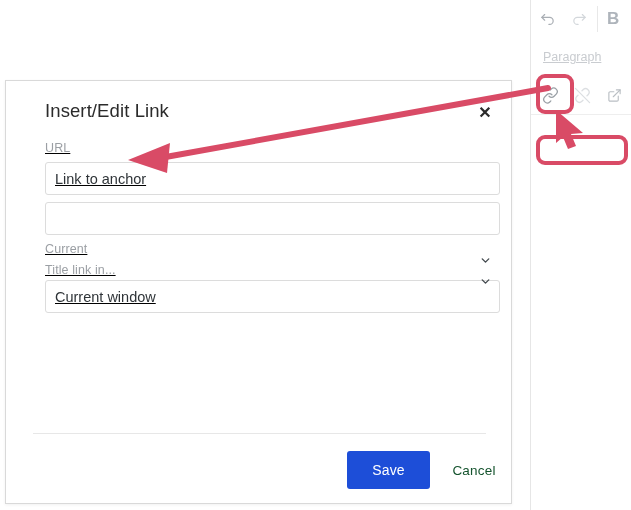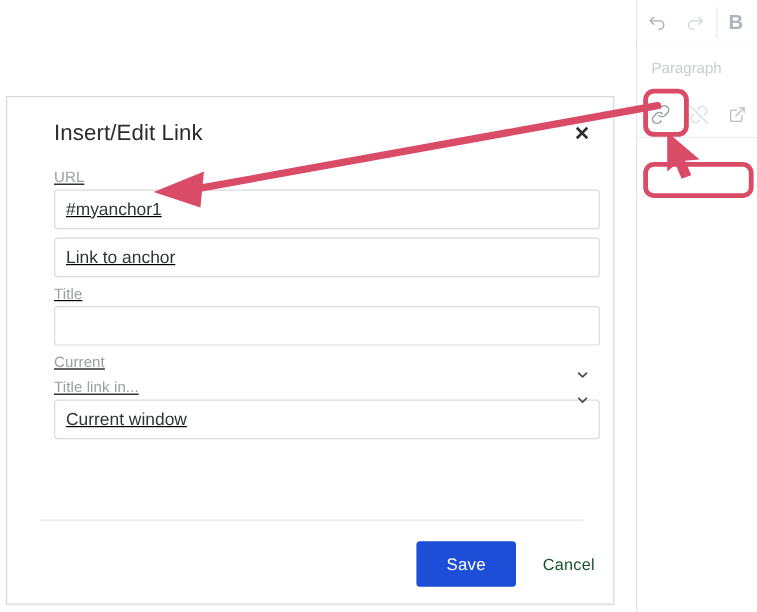--- a/index.html
+++ b/index.html
@@ -32,21 +32,21 @@
   .tb-btn svg{display:block;}
   .tb-sep{
     width:1px;height:26px;background:#e8e8e8;margin:0 2px;
   }
   .tb-bold{
     font-size:17px;color:#aeb4bb;font-weight:600;
     padding-left:7px;letter-spacing:0;
   }
   .tb-para{
     font-size:12.5px;color:#c9ccd0;padding-left:12px;
-    white-space:nowrap;cursor:pointer;
+    white-space:nowrap;cursor:pointer;text-decoration:underline;
   }
 
   
   #link-dialog{
     position:absolute;left:5px;top:80px;width:507px;height:424px;
     background:#ffffff;
     border:1px solid #d9d9d9;
     box-sizing:border-box;
     box-shadow:0 1px 3px rgba(0,0,0,.06);
   }
@@ -181,29 +181,27 @@
 
 <div id="link-dialog">
 
   <div id="dialog-title">Insert/Edit Link</div>
   <div id="dialog-close">✕</div>
 
   <div id="dialog-body">
 
     <div class="field">
       <div class="field-label">URL</div>
-      <div class="field-input">#myanchor1</div>
     </div>
 
     <div class="field">
       <div class="field-input">Link to anchor</div>
     </div>
 
     <div class="field">
-      <div class="field-label">Title</div>
       <div class="field-input"></div>
     </div>
 
     <div class="field field-select">
       <div class="field-label">Current</div>
       <span class="chev">
         <svg width="13" height="13" viewBox="0 0 24 24" fill="none" stroke="#444a4f" stroke-width="2.6" stroke-linecap="round" stroke-linejoin="round">
             <polyline points="6 9 12 15 18 9"></polyline>
           </svg>
       </span>

